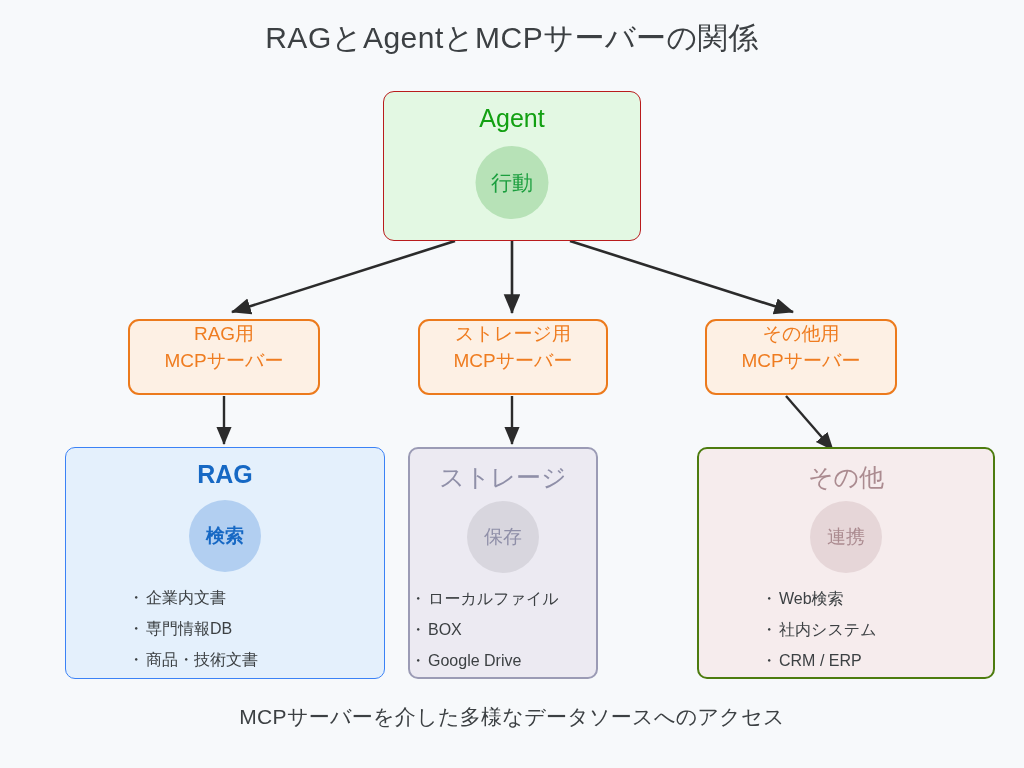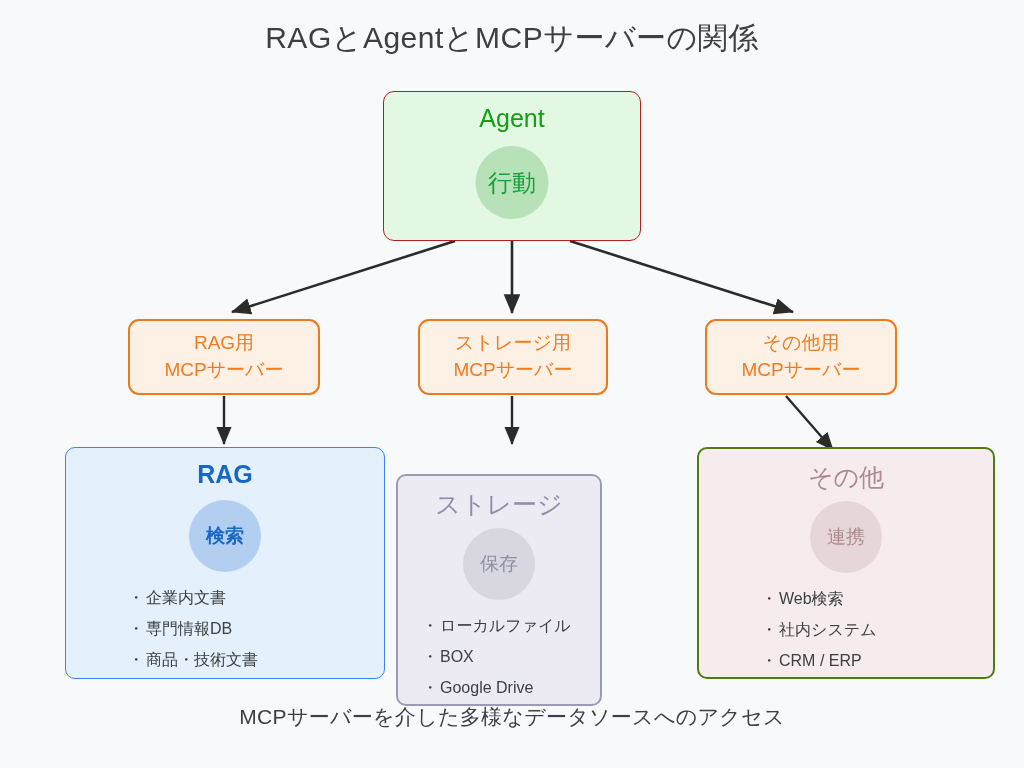--- a/index.html
+++ b/index.html
@@ -75,37 +75,36 @@
     left: 50%;
     top: 54px;
     transform: translateX(-50%);
     width: 73px;
     height: 73px;
     border-radius: 50%;
     background: #b7e2b7;
     display: flex;
     align-items: center;
     justify-content: center;
-    font-size: 24px;
+    font-size: 21px;
     color: #1b9e3e;
   }
 
   
   .mcp-box {
     position: absolute;
     top: 319px;
     height: 76px;
     box-sizing: border-box;
     border: 2.5px solid #ec7a1c;
     border-radius: 11px;
     background: #fdf0e4;
     display: flex;
     flex-direction: column;
     align-items: center;
-    justify-content: center;
     color: #ef7c20;
     font-size: 19px;
     line-height: 1.42;
   }
   .mcp-box.left   { left: 128px; width: 192px; }
   .mcp-box.mid    { left: 418px; width: 190px; }
   .mcp-box.right  { left: 705px; width: 192px; }
 
   
   .source-box {
@@ -115,25 +114,24 @@
     box-sizing: border-box;
     border-radius: 10px;
   }
   .source-box.rag {
     left: 65px;
     width: 320px;
     border: 1px solid #3b82f6;
     background: #e4f0fc;
   }
   .source-box.storage {
-    left: 396px;
-    width: 206px;
+    left: 408px;
+    width: 190px;
     border: 2px solid #9b9bb5;
     background: #eceaf2;
-    margin-top: 27px;
   }
   .source-box.other {
     left: 697px;
     width: 298px;
     border: 2px solid #4d7c0f;
     background: #f6eced;
   }
 
   .source-title {
     position: absolute;
@@ -189,21 +187,21 @@
   .source-list li {
     font-size: 16px;
     color: #3c4043;
     line-height: 1.0;
     margin-bottom: 15px;
     white-space: nowrap;
   }
   .source-list li .bullet { margin-right: 2px; }
 
   .source-box.rag .source-list     { top: 142px; padding-left: 12px; }
-  .source-box.storage .source-list { top: 142px; align-items: flex-start; padding-left: 24px; }
+  .source-box.storage .source-list { top: 142px; align-items: flex-start; }
   .source-box.other .source-list   { top: 142px; align-items: flex-start; padding-left: 62px; }
   .source-box.rag .source-list     { align-items: flex-start; padding-left: 62px; }
 </style>
 </head>
 <body>
 
 <div id="canvas">
 
   <div class="page-title">RAGとAgentとMCPサーバーの関係</div>
 

